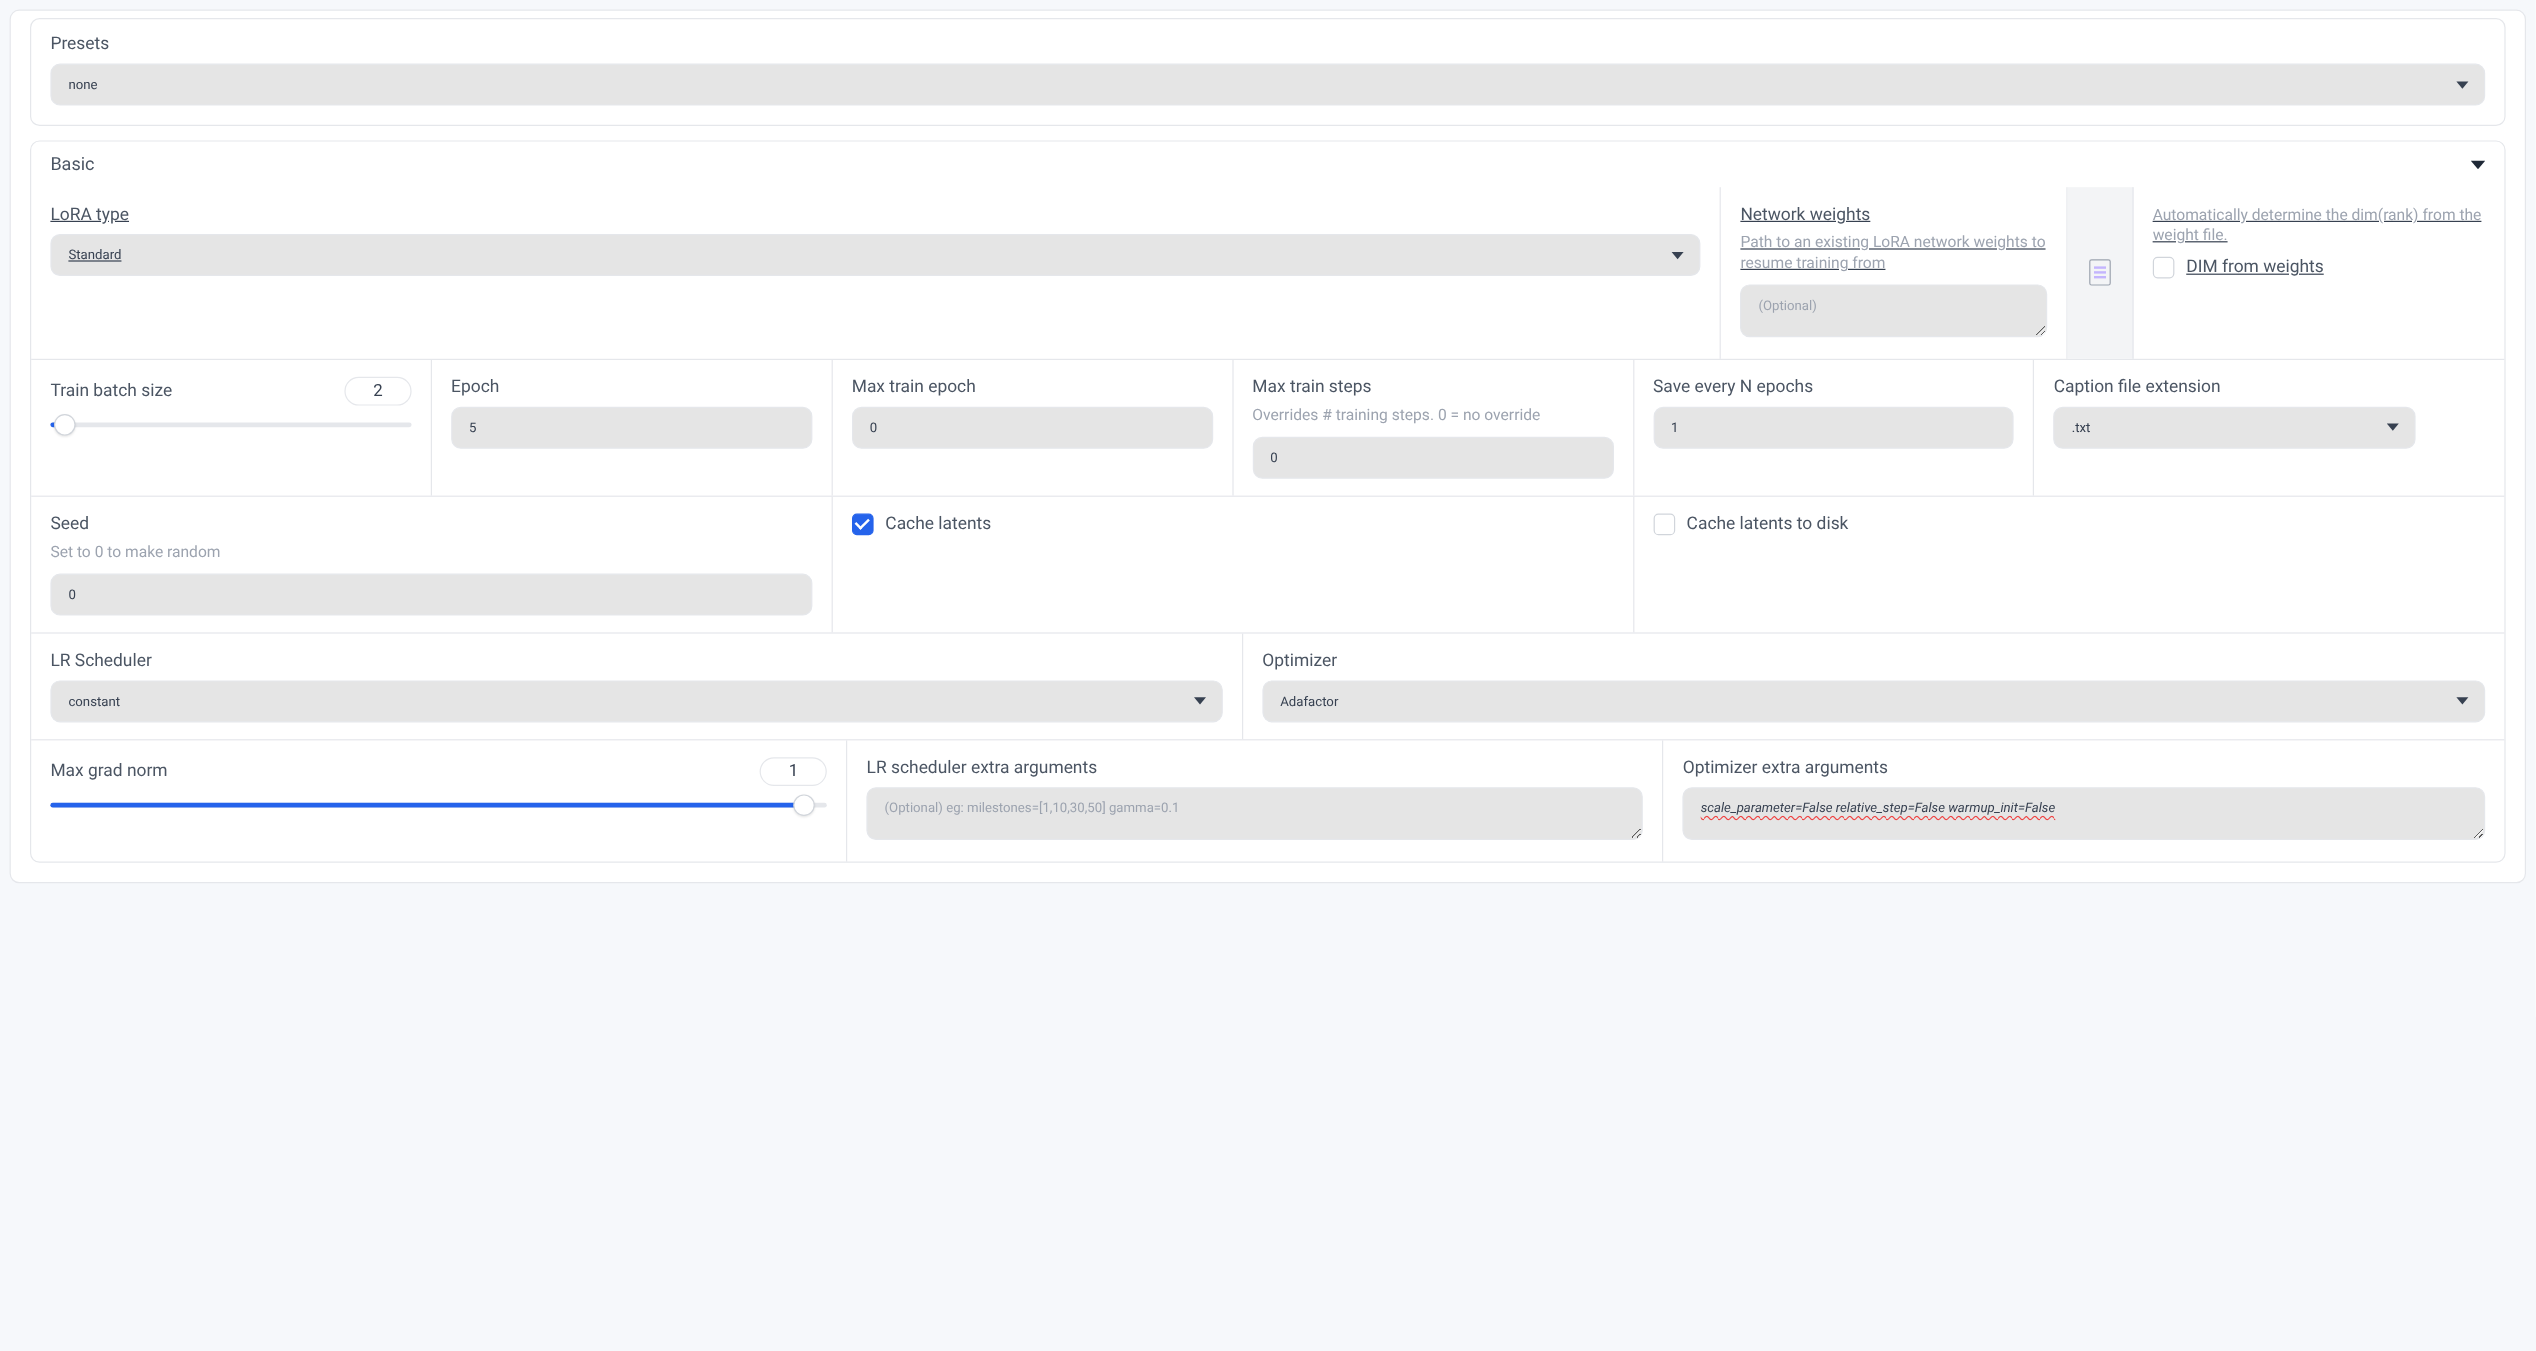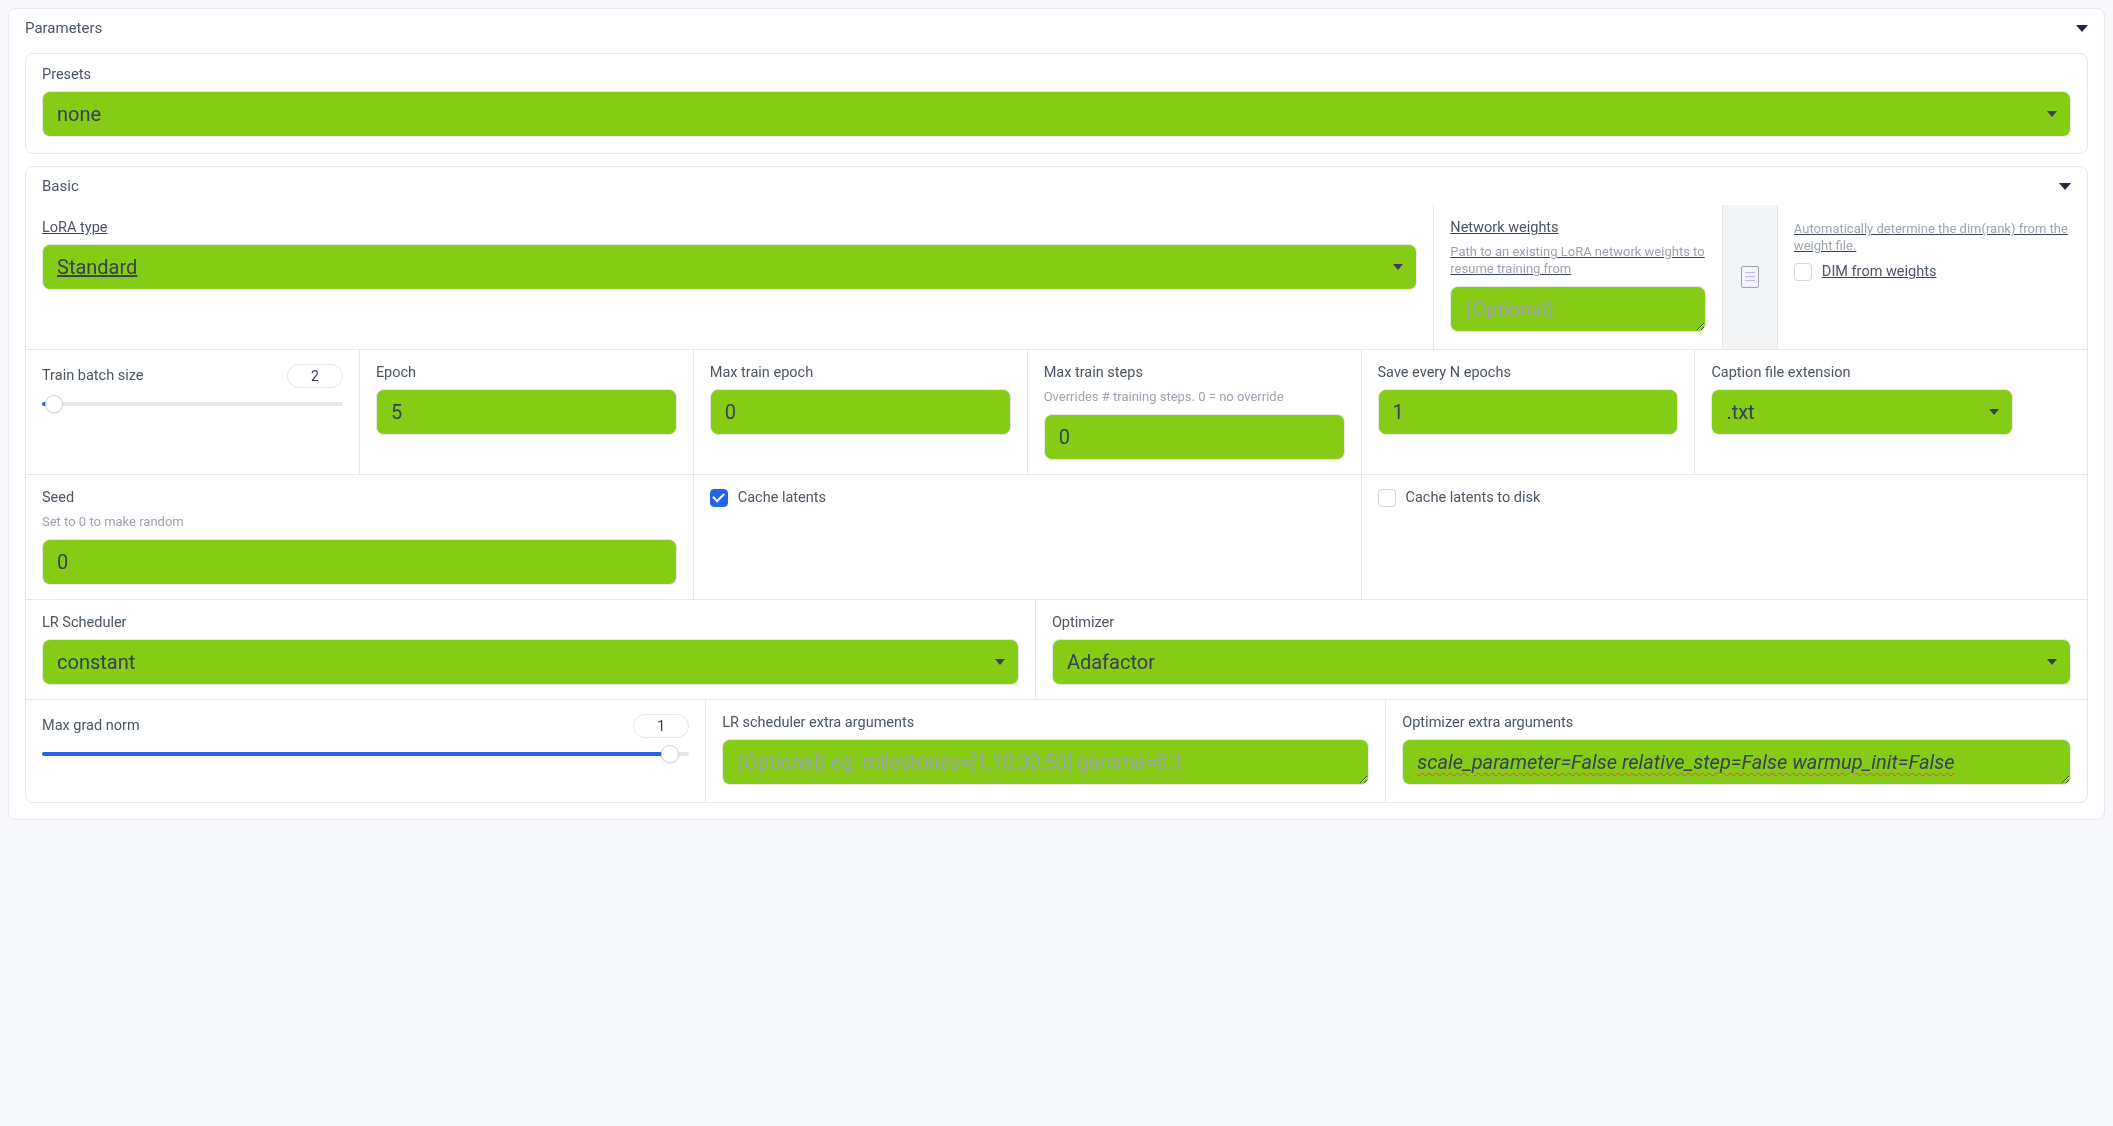--- a/index.html
+++ b/index.html
@@ -13,21 +13,21 @@
 .section { background: #fff; border: 1px solid #e5e7eb; border-radius: 8px; }
 .section-header { display: flex; justify-content: space-between; align-items: center; padding: 10px 16px; }
 .section-title { color: #4b5563; font-size: 15px; }
 
 .label { color: #4b5563; font-size: 14.5px; margin-bottom: 8px; display: block; }
 .sublabel { color: #9ca3af; font-size: 13px; line-height: 1.3; margin-top: 2px; margin-bottom: 8px; }
 
 .select-wrap { position: relative; }
 .select, .input, .textarea {
   width: 100%; border: 1px solid #e5e7eb; border-radius: 8px; padding: 10px 14px;
-  font-size: 20px; color: #374151; background: #84cc16; font-family: inherit;
+  font-size: 11px; color: #374151; background: #e5e5e5; font-family: inherit;
 }
 .textarea { resize: both; min-height: 44px; }
 .select { appearance: none; cursor: pointer; padding-right: 36px; }
 .select-caret { position: absolute; right: 14px; top: 50%; transform: translateY(-50%); width: 0; height: 0; border-left: 5px solid transparent; border-right: 5px solid transparent; border-top: 6px solid #374151; pointer-events: none; }
 
 .grid-row { display: flex; border-top: 1px solid #e5e7eb; }
 .grid-row.noborder { border-top: none; text-decoration: underline; }
 .cell { padding: 14px 16px; border-right: 1px solid #e5e7eb; }
 .cell:last-child { border-right: none; }
 
@@ -53,24 +53,20 @@
 
 .flex1 { flex: 1; }
 .w16 { flex: 0 0 16.2%; }
 .w32 { flex: 0 0 32.4%; }
 ::placeholder { color: #9ca3af; }
 </style>
 </head>
 <body>
 
 <div class="panel">
-  <div class="panel-header">
-    <span class="panel-title">Parameters</span>
-    <span class="chevron"></span>
-  </div>
   <div class="panel-body">
 
     <div class="section" style="margin-bottom:12px;">
       <div style="padding:12px 16px 16px 16px;">
         <span class="label">Presets</span>
         <div class="select-wrap">
           <div class="select">none</div>
           <span class="select-caret"></span>
         </div>
       </div>

